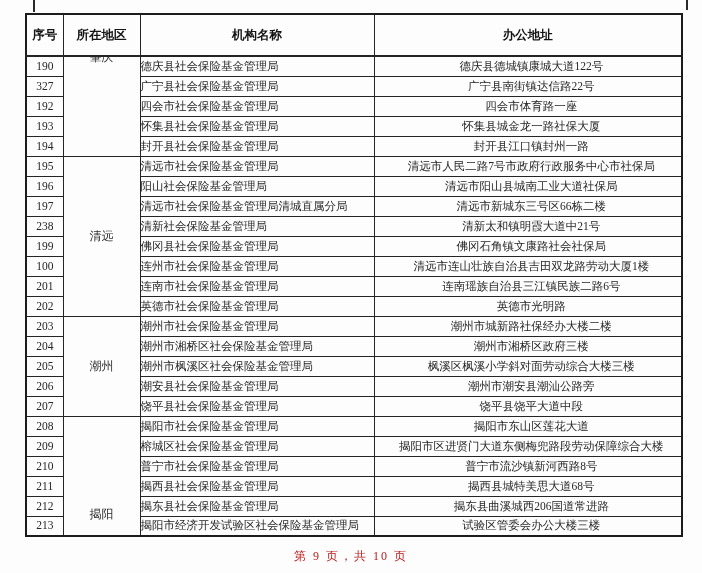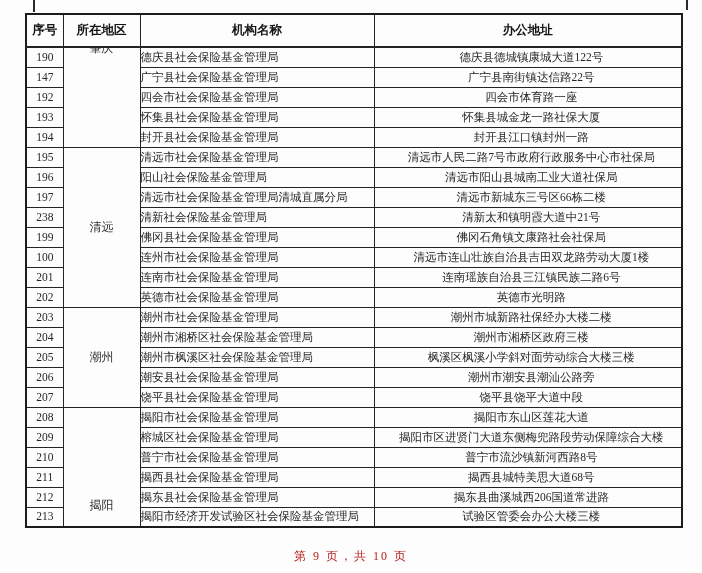--- a/index.html
+++ b/index.html
@@ -38,21 +38,21 @@
   .doc-table th, .doc-table td {
     border: 1.6px solid #242424;
     font-weight: normal;
     font-size: 11.5px;
     line-height: 13px;
     padding: 0;
     overflow: hidden;
     white-space: nowrap;
     color: #262626;
   }
-  .doc-table thead tr { height: 33px; }
+  .doc-table thead tr { height: 42px; }
   .doc-table tbody tr { height: 20px; }
   .doc-table thead th {
     font-weight: bold;
     font-size: 12.5px;
     text-align: center;
     color: #141414;
     border-bottom-width: 2.2px;
   }
   td.cell-num    { text-align: center; }
   td.cell-region { text-align: center; font-size: 12px; color: #2e2e2e; }
@@ -105,21 +105,21 @@
           <td class="cell-num">190</td>
           <td class="cell-region region-top" rowspan="5">
             <div class="region-clip-outer">
               <div class="region-clip-inner">肇庆</div>
             </div>
           </td>
           <td class="cell-inst">德庆县社会保险基金管理局</td>
           <td class="cell-addr">德庆县德城镇康城大道122号</td>
         </tr>
         <tr>
-          <td class="cell-num">147</td>
+          <td class="cell-num">327</td>
           <td class="cell-inst">广宁县社会保险基金管理局</td>
           <td class="cell-addr">广宁县南街镇达信路22号</td>
         </tr>
         <tr>
           <td class="cell-num">192</td>
           <td class="cell-inst">四会市社会保险基金管理局</td>
           <td class="cell-addr">四会市体育路一座</td>
         </tr>
         <tr>
           <td class="cell-num">193</td>

